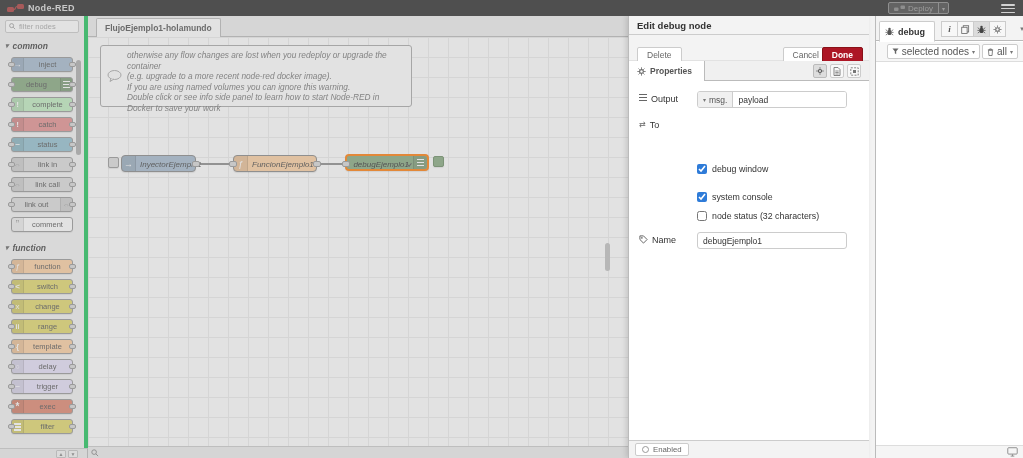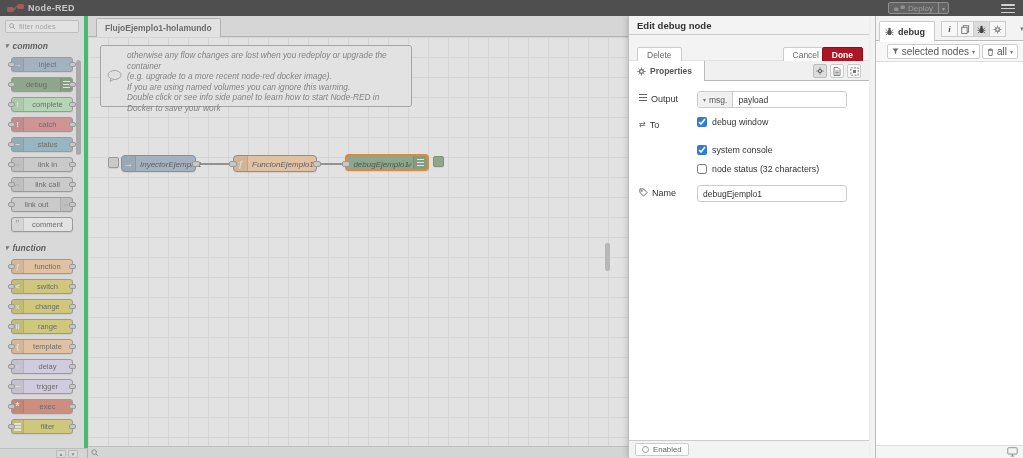--- a/index.html
+++ b/index.html
@@ -105,21 +105,21 @@
   .tray-body{flex:1;background:#fff;padding:10px 10px 0;font-size:9px;color:#333;position:relative;}
   .form-row{display:flex;align-items:flex-start;margin-bottom:9px;}
   .form-label{width:58px;display:flex;align-items:flex-start;gap:4px;padding-top:3px;color:#333;}
   .lbl-bars{width:8px;height:7px;background:repeating-linear-gradient(#666 0 1.4px,transparent 1.4px 2.9px);}
   .typed-input{display:flex;width:150px;height:17px;border:1px solid #ccc;border-radius:3px;overflow:hidden;}
   .ti-prefix{background:#f0f0f0;border-right:1px solid #ccc;display:flex;align-items:center;gap:3px;
              padding:0 5px;font-size:8.5px;color:#555;cursor:pointer;}
   .ti-prefix .caret{font-size:6px;color:#777;}
   .ti-value{flex:1;border:none;outline:none;font-size:8.5px;color:#333;padding:0 5px;font-family:inherit;min-width:0;}
   .chk-row{display:flex;align-items:center;gap:5px;margin:0 0 9px 58px;}
-  .chk-row.first{margin-left:0;}
+  .chk-row.first{margin-left:0;margin-top:47px;}
   .chk-row input{width:10px;height:10px;margin:0;accent-color:#2e7bd8;}
   .chk-row label{font-size:8.8px;color:#333;}
   .name-input{width:150px;height:17px;border:1px solid #ccc;border-radius:3px;font-size:8.5px;color:#333;
               padding:0 5px;outline:none;font-family:inherit;}
   .tray-footer{height:18px;background:#f3f3f3;border-top:1px solid #ccc;position:relative;}
   .btn-enabled{position:absolute;left:6px;top:2px;height:13px;padding:0 6px;background:#fff;border:1px solid #ccc;
                border-radius:2px;font-size:7.8px;color:#666;display:flex;align-items:center;gap:4px;cursor:pointer;}
   .toggle-dot{width:7px;height:7px;border:1px solid #999;border-radius:50%;background:#fff;}
 
   

